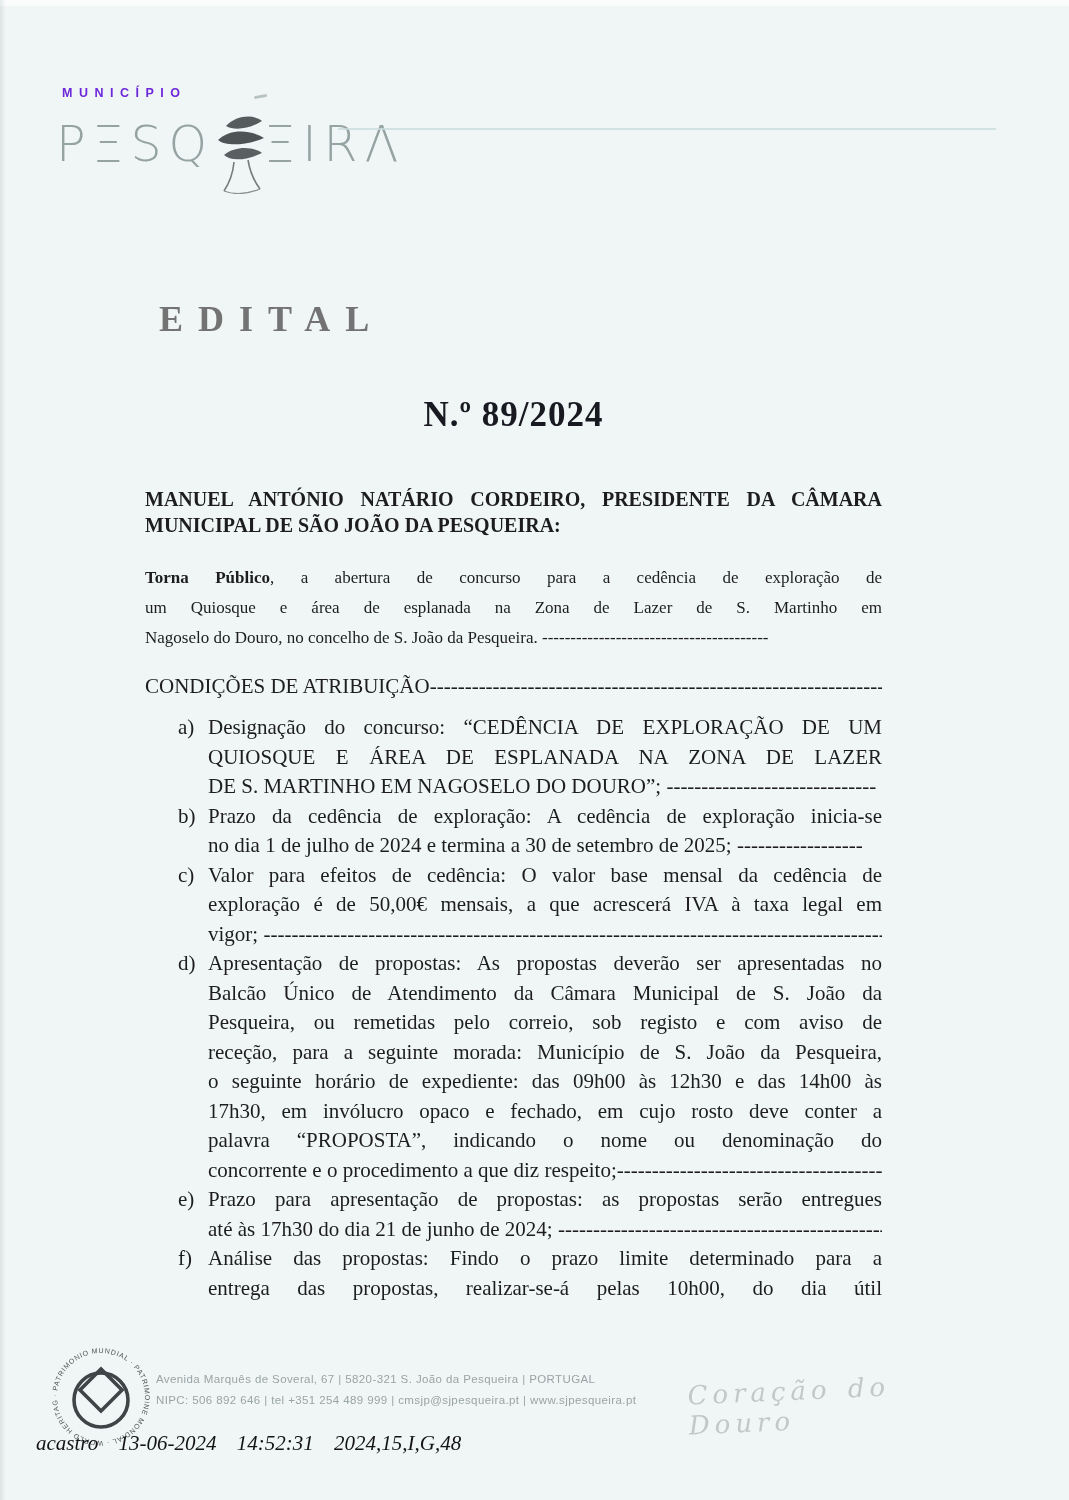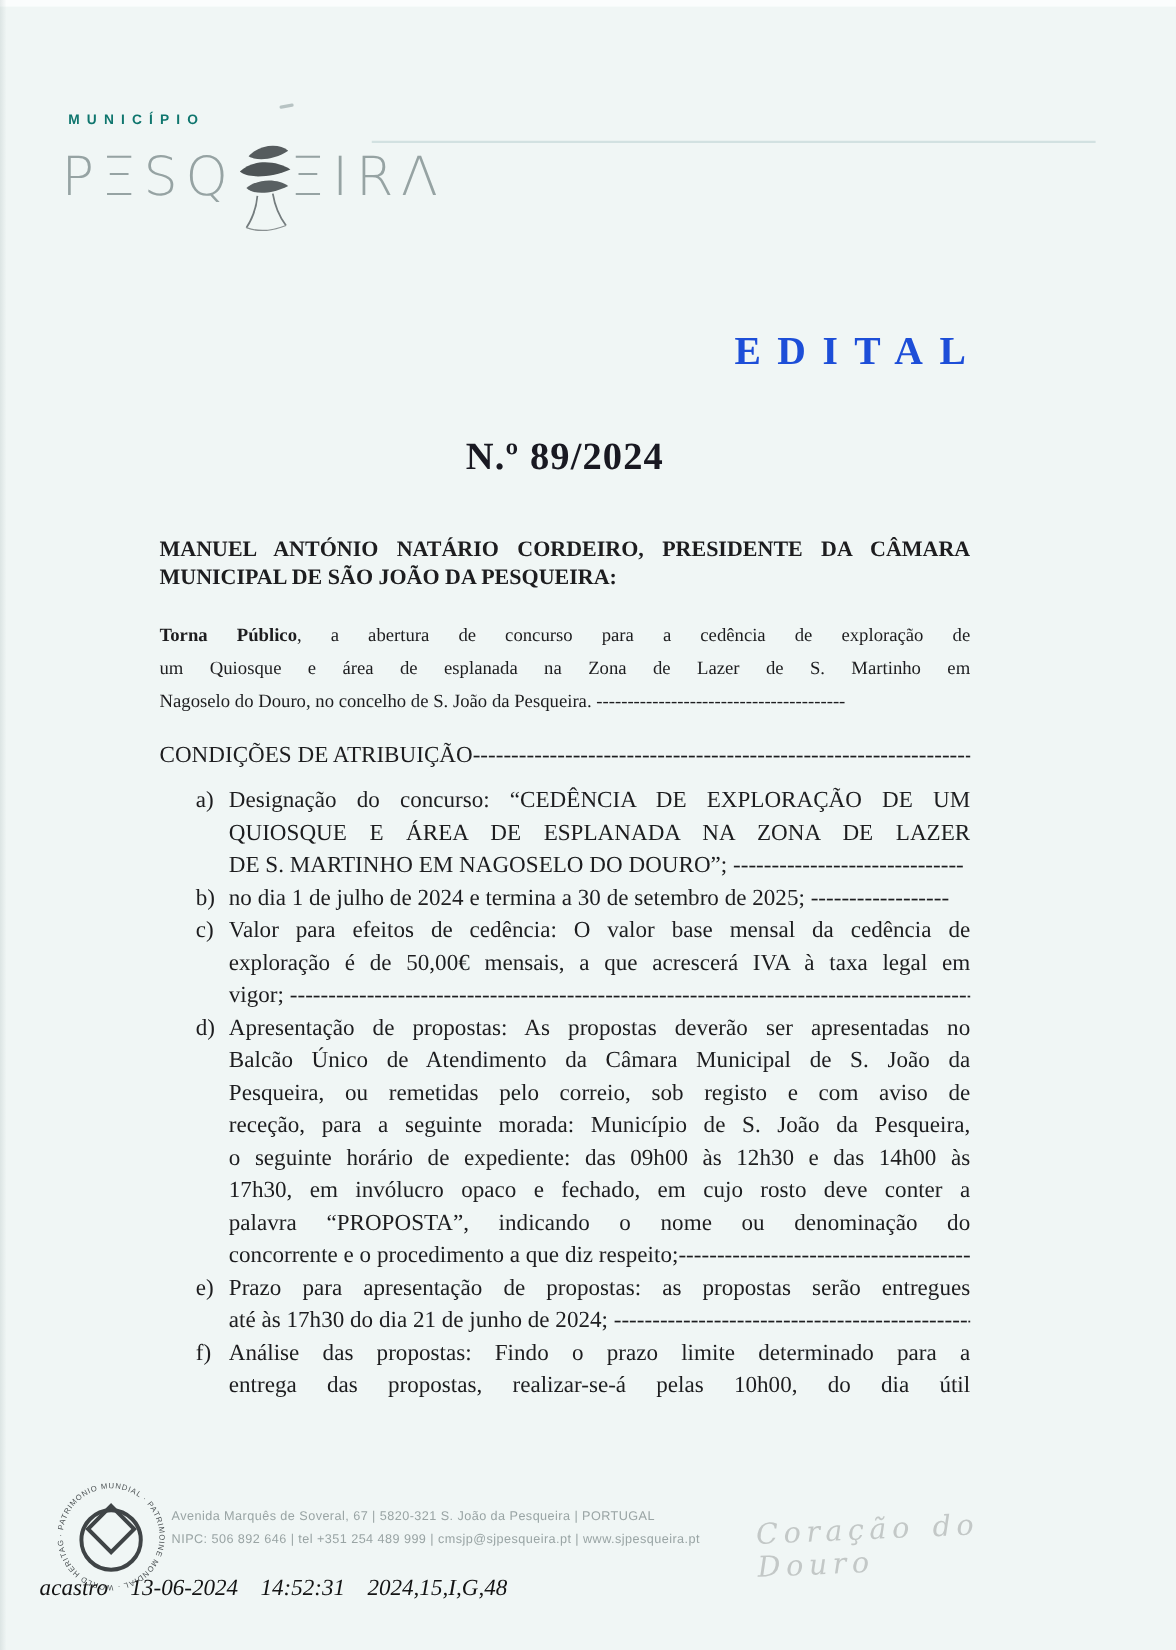--- a/index.html
+++ b/index.html
@@ -9,38 +9,38 @@
     font-family:"Liberation Serif",serif;
   }
   .page-top-strip{position:absolute;left:0;top:0;width:1069px;height:6px;background:#fbfdfd;}
   .page-edge{position:absolute;left:0;top:0;width:6px;height:1500px;
     background:linear-gradient(to right, rgba(130,150,150,.18), rgba(130,150,150,0));}
 
   
   .logo{position:absolute;left:56px;top:86px;}
   .logo .muni{
     font-family:"Liberation Sans",sans-serif;font-size:12.5px;letter-spacing:6.5px;
-    color:#0f766e;margin:16px 0 4px 6px;font-weight:bold;
+    color:#6d28d9;margin:0 0 4px 6px;font-weight:bold;
   }
   .logo .brand{
     display:flex;align-items:flex-start;
     font-family:"DejaVu Sans",sans-serif;font-weight:300;
     font-size:49px;line-height:1;letter-spacing:7px;color:#96a3a3;margin-top:20px;
   }
   .logo .brand svg{margin:-8px -4px 0 -2px;}
   .logo-tick{position:absolute;left:254px;top:95px;width:13px;height:2.5px;
     background:#b7c3c3;border-radius:2px;transform:rotate(-10deg);}
   .faint-rule{position:absolute;left:338px;top:128px;width:658px;height:1.5px;
     background:#cadcdc;opacity:.8;}
 
   
   .title-main{
-    position:absolute;left:156px;top:298px;width:737px;text-align:right;
+    position:absolute;left:144px;top:298px;width:737px;text-align:left;
     font-size:36px;font-weight:bold;letter-spacing:15px;text-indent:15px;
-    color:#1d4ed8;
+    color:#737373;
   }
   .title-num{
     position:absolute;left:145px;top:395px;width:737px;text-align:center;
     font-size:35px;font-weight:bold;letter-spacing:1px;color:#191922;
   }
 
   
   .doc-body{
     position:absolute;left:145px;top:486px;width:737px;color:#1d1d1f;
   }
@@ -118,20 +118,21 @@
       <div class="line dash">CONDIÇÕES DE ATRIBUIÇÃO---------------------------------------------------------------------------------------</div>
     </div>
     <div class="block item">
       <span class="marker">a)</span>
       <div class="line just">Designação do concurso: “CEDÊNCIA DE EXPLORAÇÃO DE UM</div>
       <div class="line just">QUIOSQUE E ÁREA DE ESPLANADA NA ZONA DE LAZER</div>
       <div class="line dash">DE S. MARTINHO EM NAGOSELO DO DOURO”; ------------------------------</div>
     </div>
     <div class="block item">
       <span class="marker">b)</span>
+      <div class="line just">Prazo da cedência de exploração: A cedência de exploração inicia-se</div>
       <div class="line dash">no dia 1 de julho de 2024 e termina a 30 de setembro de 2025; ------------------</div>
     </div>
     <div class="block item">
       <span class="marker">c)</span>
       <div class="line just">Valor para efeitos de cedência: O valor base mensal da cedência de</div>
       <div class="line just">exploração é de 50,00€ mensais, a que acrescerá IVA à taxa legal em</div>
       <div class="line dash">vigor; ---------------------------------------------------------------------------------------------------------------</div>
     </div>
     <div class="block item">
       <span class="marker">d)</span>

